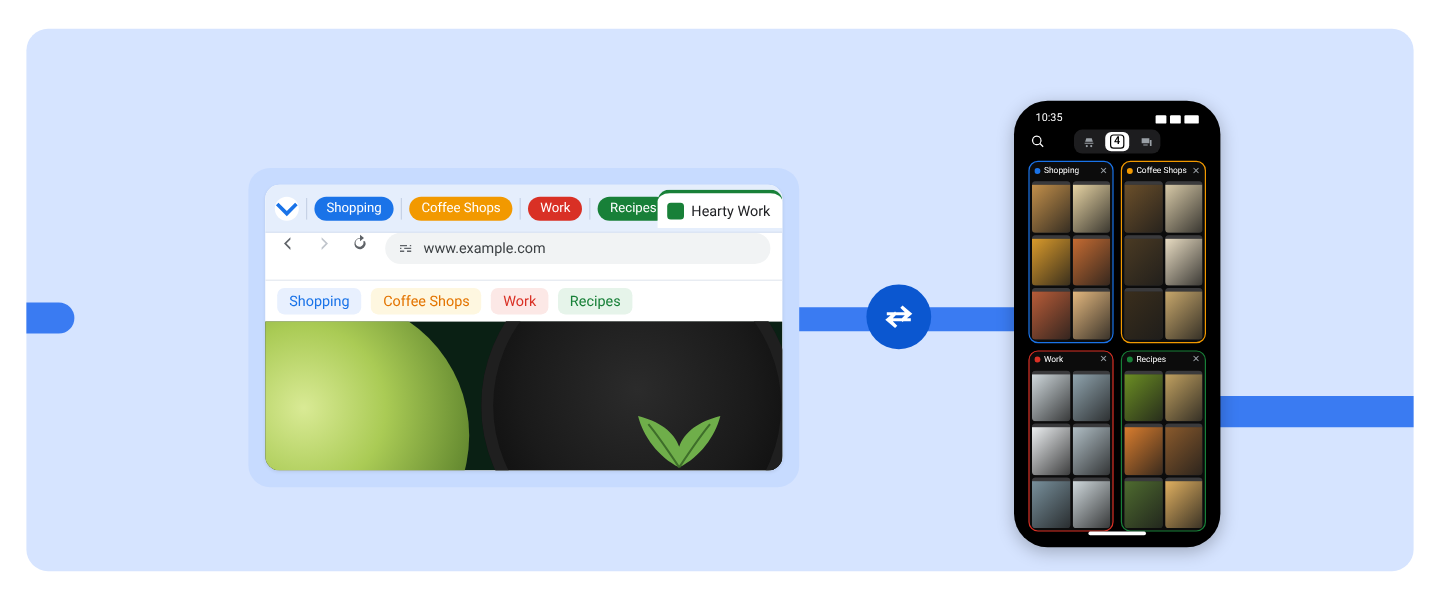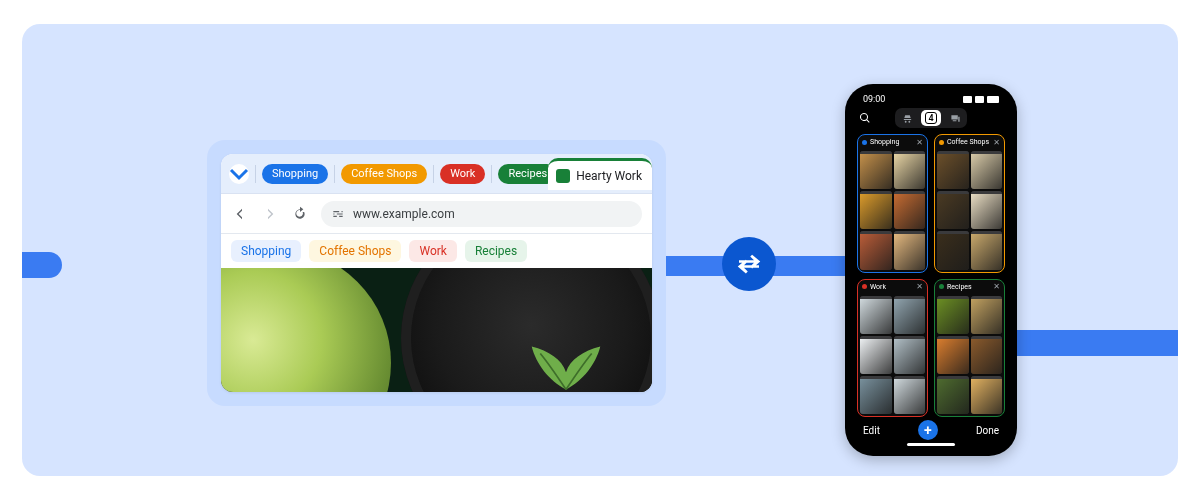--- a/index.html
+++ b/index.html
@@ -86,21 +86,21 @@
     right: 0; top: 4px; height: 32px;
     background: #fff;
     border-radius: 10px 10px 0 0;
     padding: 0 10px 0 8px;
     display: flex; align-items: center; gap: 6px;
     font-size: 12px; color: #202124;
     border-top: 3px solid #188038;
   }
   .favicon { width: 14px; height: 14px; border-radius: 3px; background: #188038; }
   .addrbar {
-    height: 40px; display: flex; align-items: center; gap: 12px; padding: 0 10px;
+    height: 40px; display: flex; align-items: flex-start; gap: 12px; padding: 0 10px;
     border-bottom: 1px solid #e3e8ef;
   }
   .navbtn { width: 18px; height: 18px; display: flex; align-items: center; justify-content: center; color: #5f6368; }
   .navbtn.disabled { color: #c0c5cc; }
   .navbtn svg { width: 16px; height: 16px; fill: currentColor; }
   .urlbox {
     flex: 1; height: 26px; background: #f1f3f4; border-radius: 13px;
     display: flex; align-items: center; gap: 8px; padding: 0 10px;
     font-size: 12px; color: #3c4043;
   }
@@ -269,21 +269,21 @@
   </div>
 
   <div class="swap-badge">
     <svg viewBox="0 0 24 24">
       <path d="M4 9h12l-3-3 1.5-1.5L21 10l-6.5 5.5L13 14l3-3H4zM20 15H8l3 3-1.5 1.5L3 14l6.5-5.5L11 10l-3 3h12z" fill="#fff"></path>
     </svg>
   </div>
 
   <div class="phone">
     <div class="statusbar">
-      <span>09:00</span>
+      <span>10:35</span>
       <div class="icons">
         <div class="sicon"></div>
         <div class="sicon"></div>
         <div class="sicon" style="width:12px"></div>
       </div>
     </div>
     <div class="topbar">
       <div class="searchico">
         <svg viewBox="0 0 24 24">
             <path d="M10 2a8 8 0 1 0 4.9 14.3l5 5 1.4-1.4-5-5A8 8 0 0 0 10 2zm0 2a6 6 0 1 1 0 12 6 6 0 0 1 0-12z"></path>
@@ -417,22 +417,15 @@
             </div>
             <div class="gthumb">
               <div class="pic" style="background: linear-gradient(135deg, rgb(78, 107, 47) 0%, rgb(26, 26, 26) 120%);"></div>
             </div>
             <div class="gthumb">
               <div class="pic" style="background: linear-gradient(135deg, rgb(224, 176, 96) 0%, rgb(26, 26, 26) 120%);"></div>
             </div>
           </div>
         </div>
       </div>
-    <div class="bottombar">
-      <span>Edit</span>
-      <div class="addbtn">
-        <span>+</span>
-      </div>
-      <span>Done</span>
-    </div>
     <div class="homebar"></div>
   </div>
 </div>
 
 </body></html>

